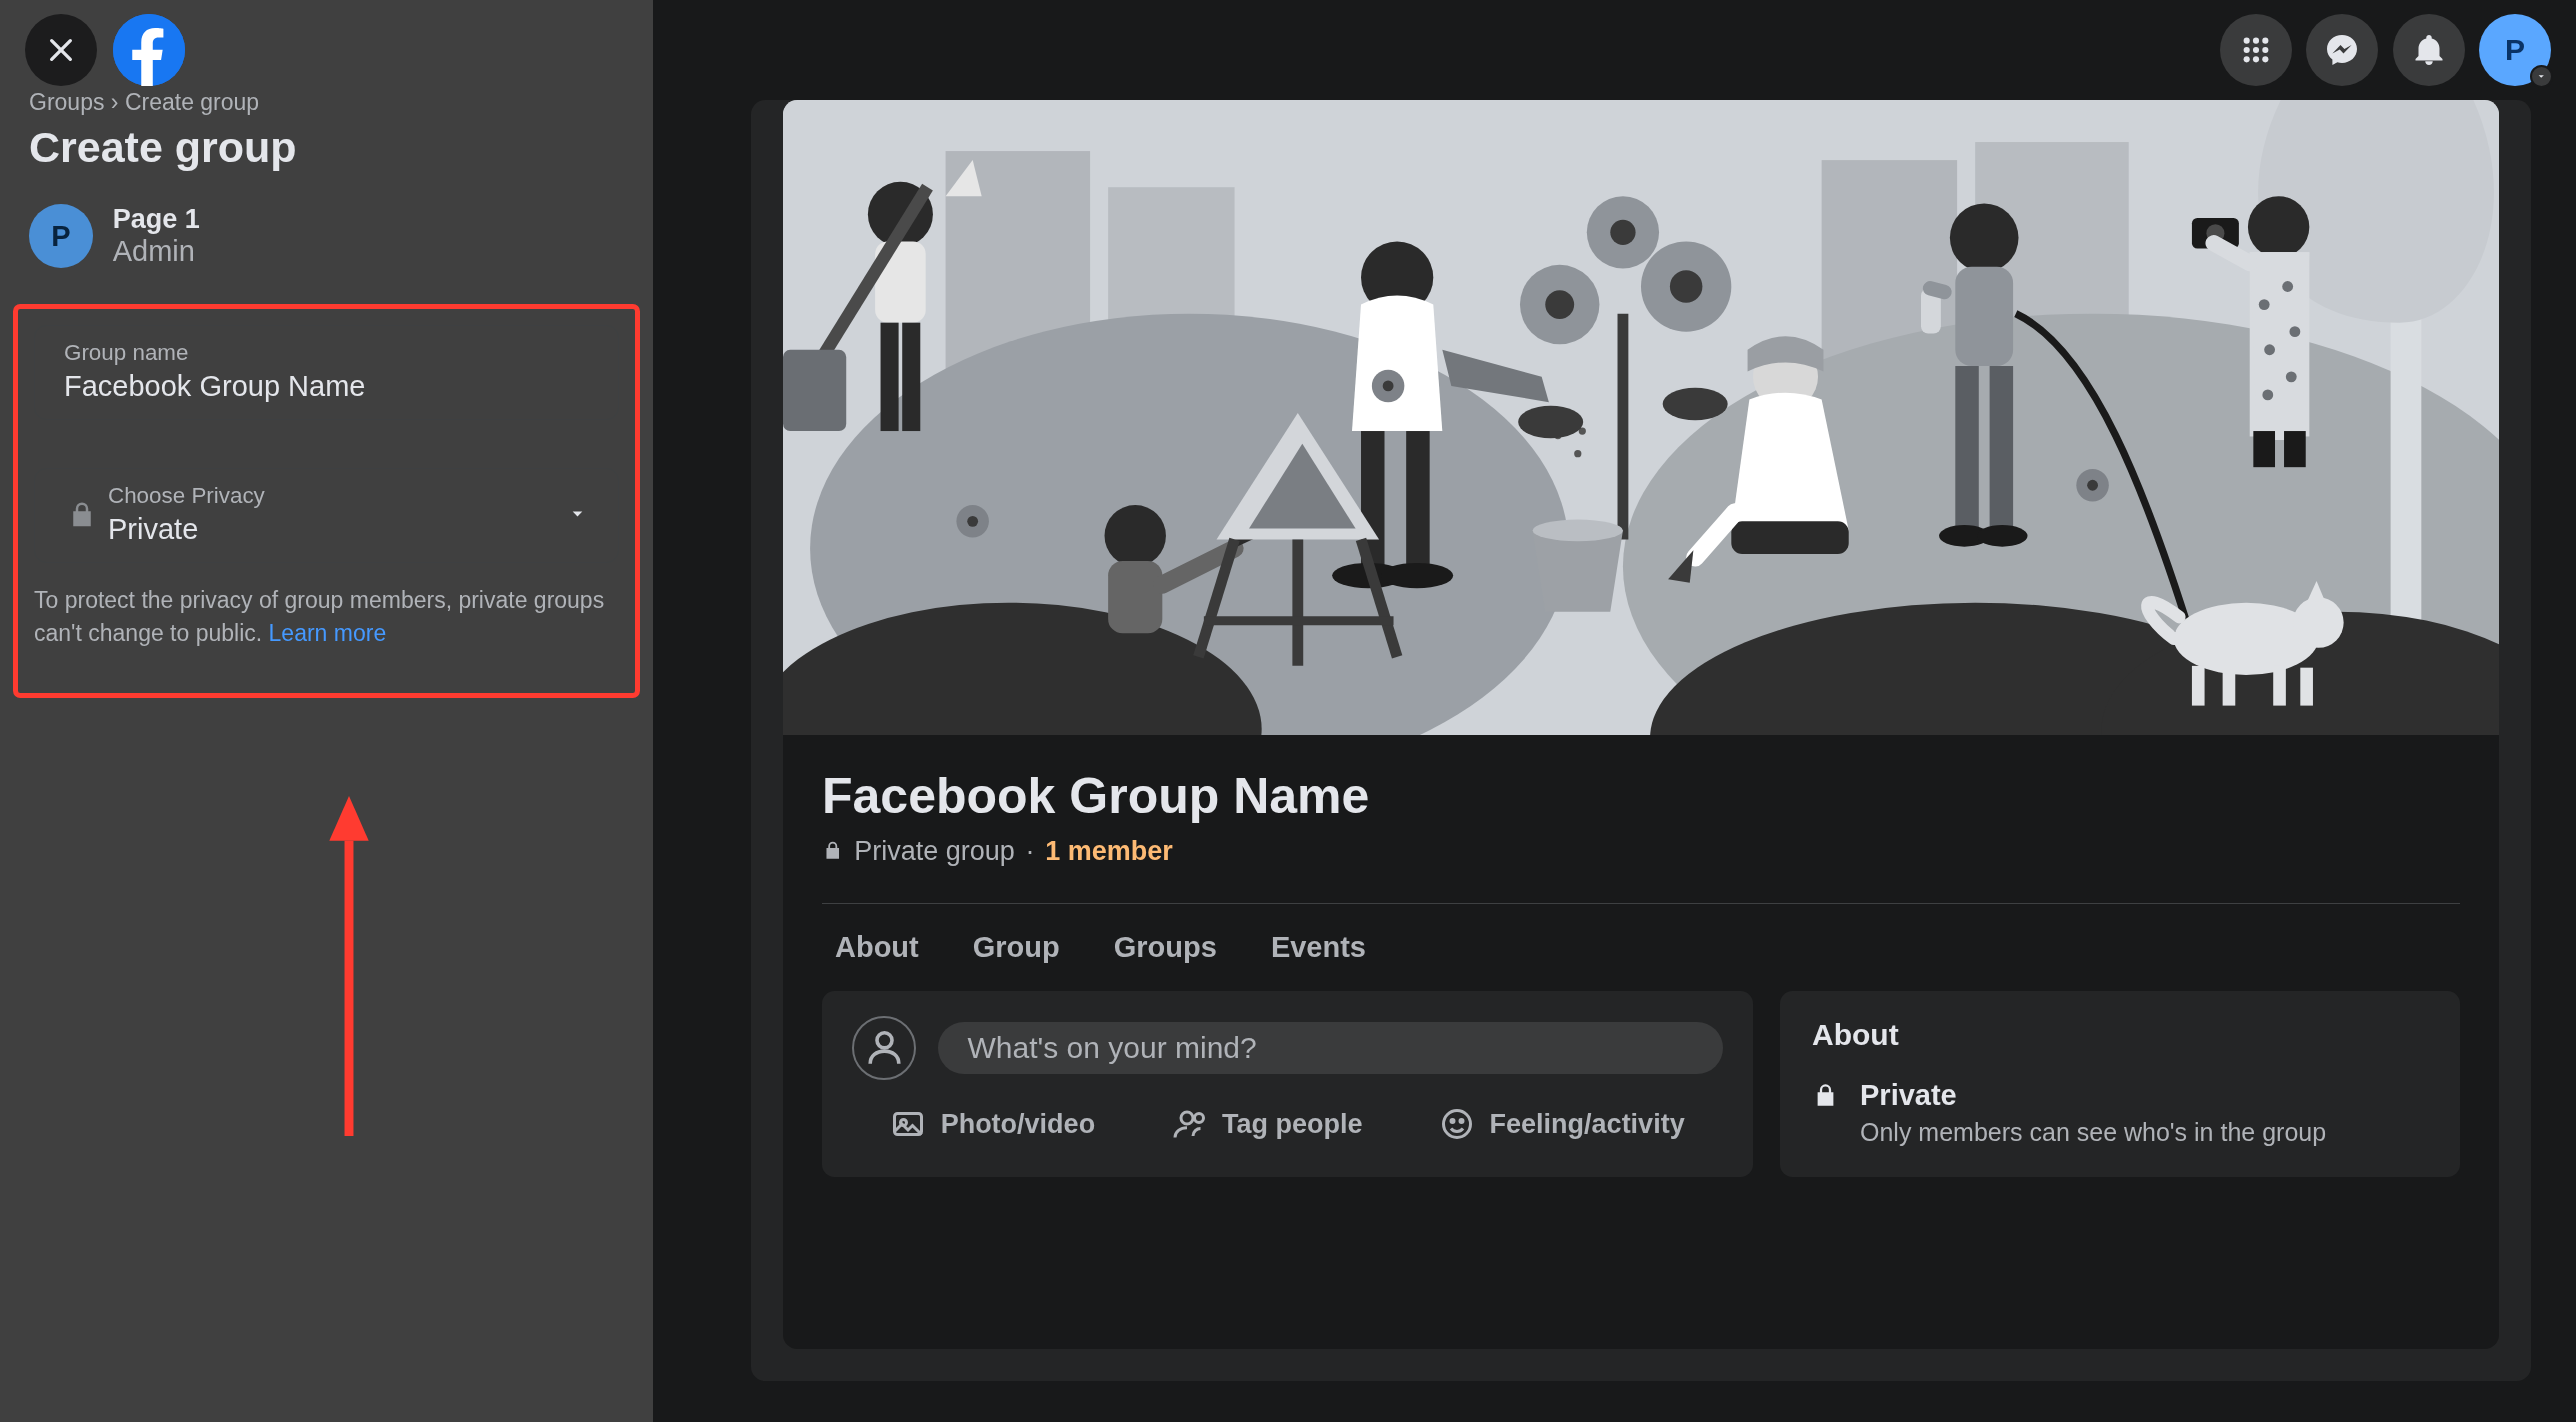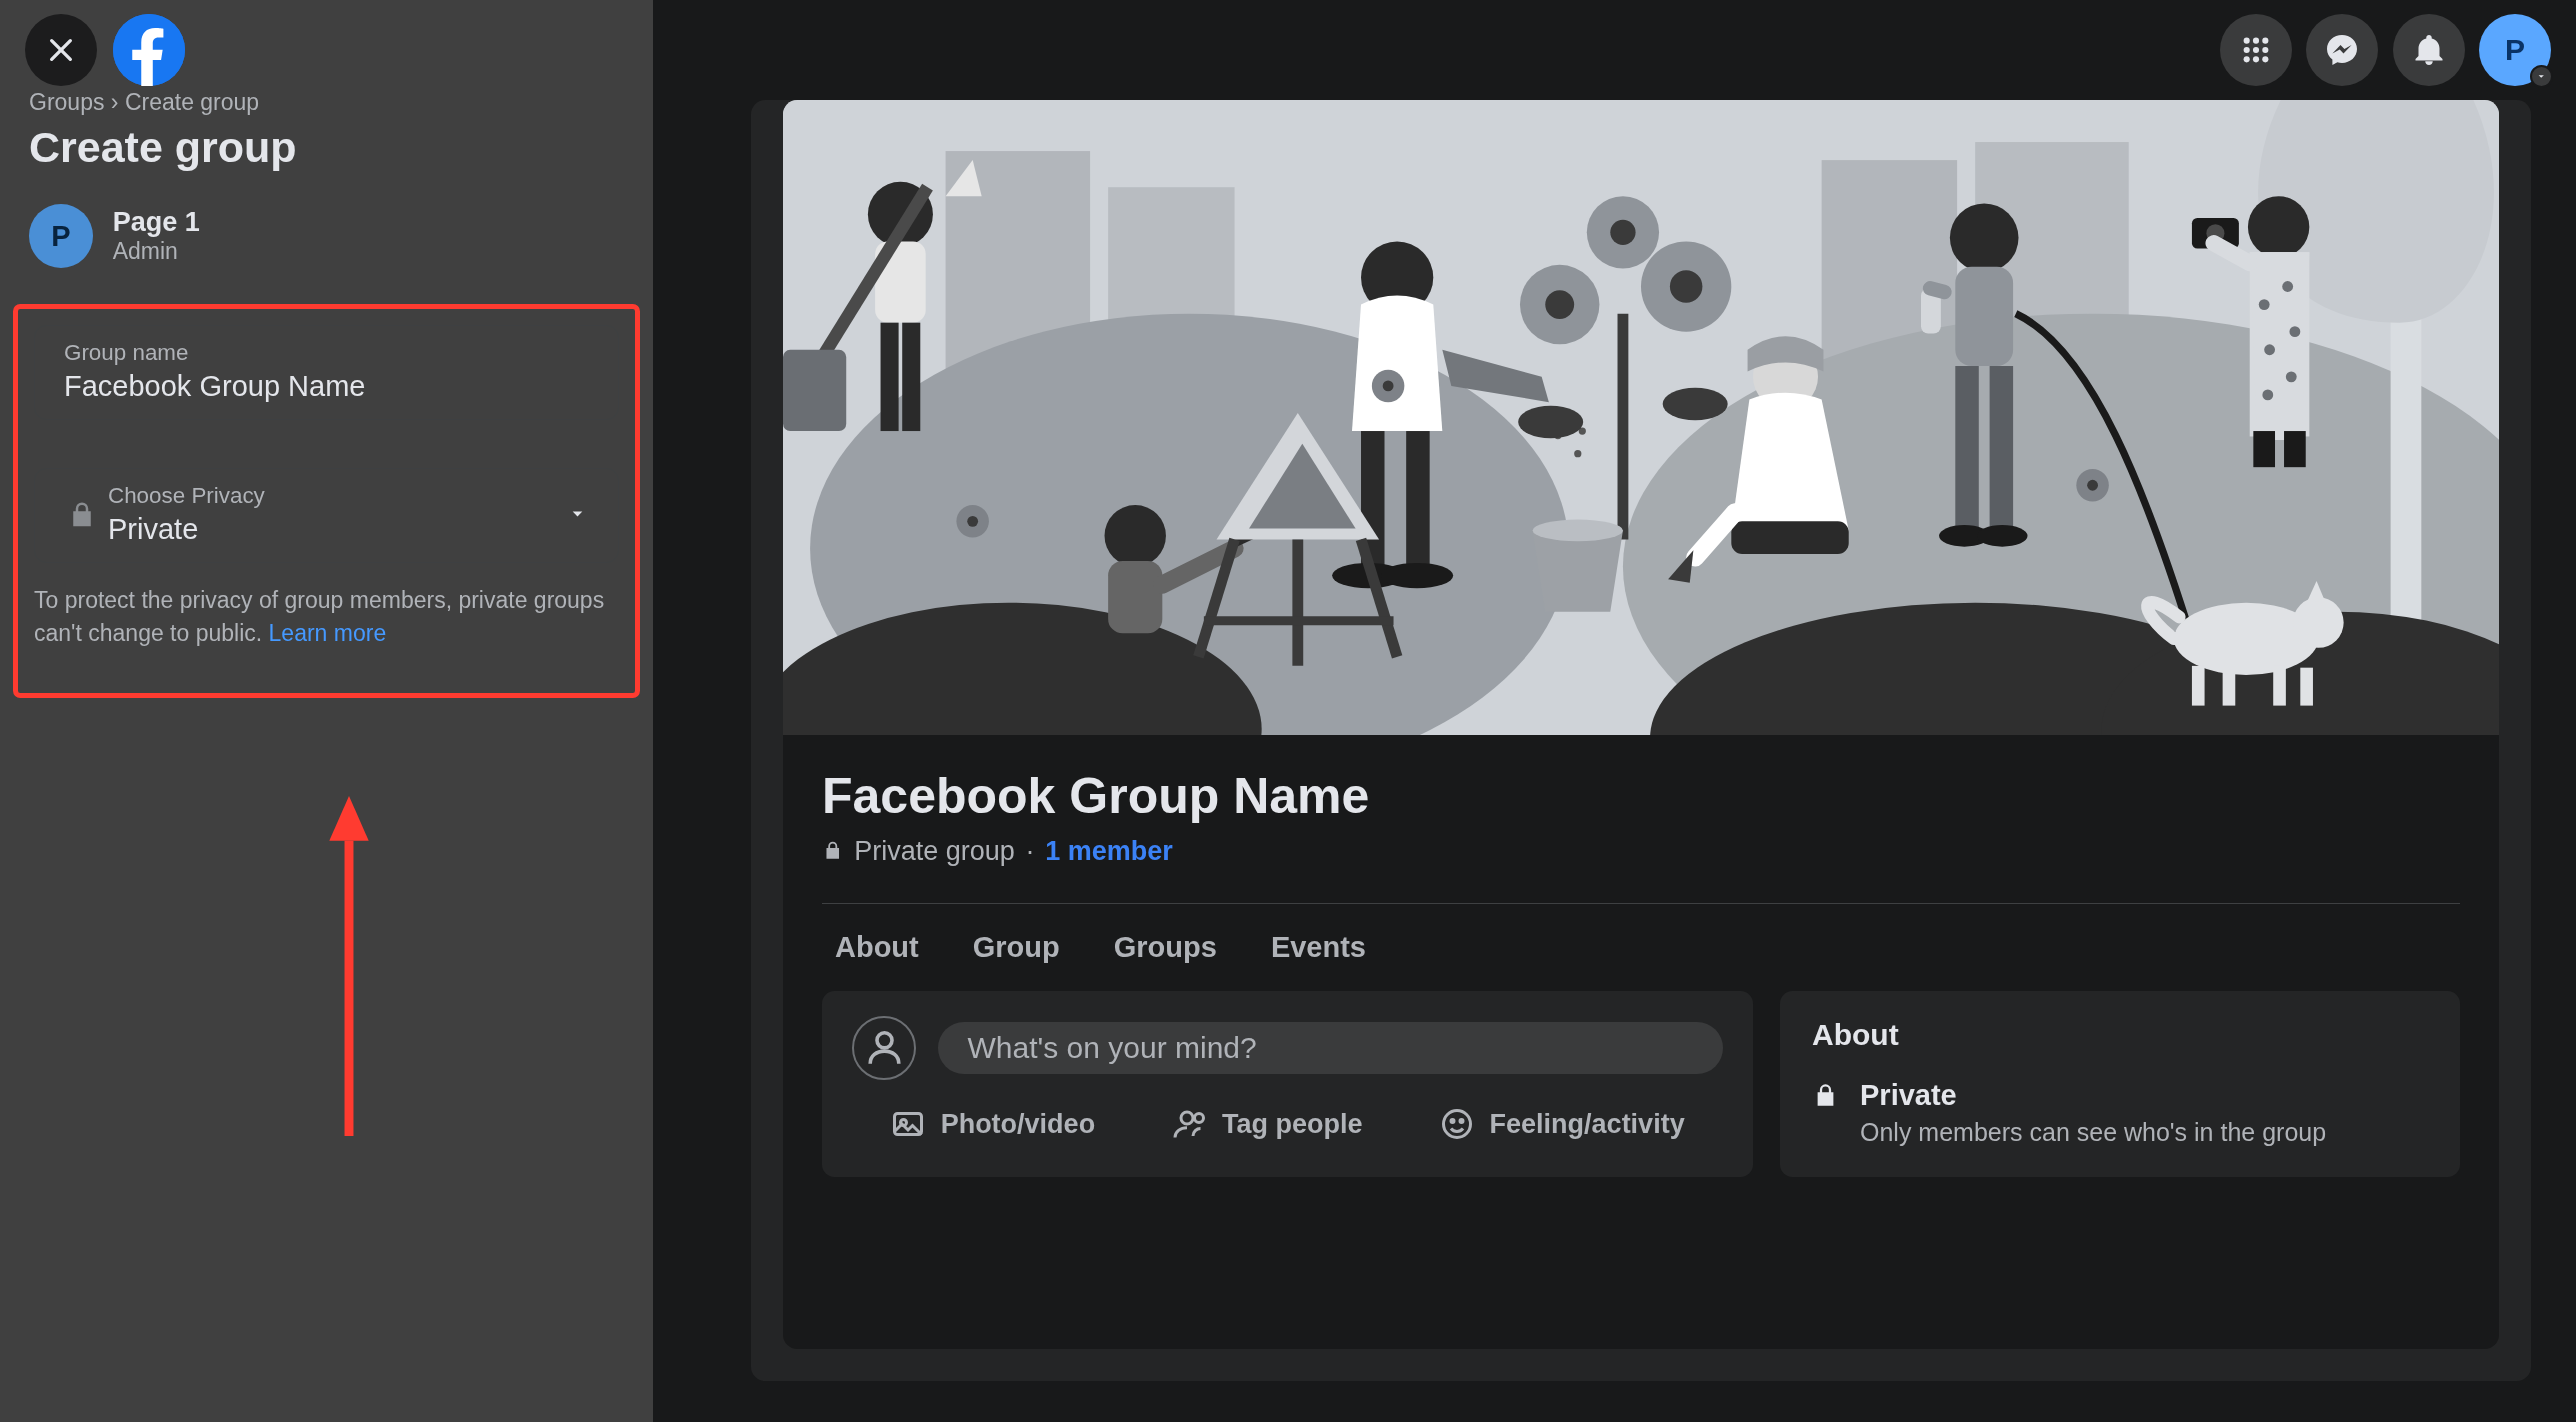--- a/index.html
+++ b/index.html
@@ -90,21 +90,21 @@
     margin-bottom: 32px;
   }
   .admin-row { display: flex; align-items: center; gap: 19.7px; margin-bottom: 36px; }
   .admin-avatar {
     width: 64px; height: 64px; border-radius: 50%;
     background: #4a8fd6;
     display: flex; align-items: center; justify-content: center;
     font-weight: 700; font-size: 29px; color: #08233e;
   }
   .admin-name { font-size: 27px; font-weight: 600; color: #e4e6eb; }
-  .admin-role { font-size: 23px; color: #b0b3b8; }
+  .admin-role { font-size: 29px; color: #b0b3b8; }
 
   .highlight-box {
     border: 5.4px solid #ff3b30;
     border-radius: 7.2px;
     padding: 16px 16px 23px 16px;
     margin: 0 -16px;
   }
 
   .field {
     border: 0.9px solid #3e4042;
@@ -200,21 +200,21 @@
     height: 635px;
     background: #8b8f94;
     position: relative;
     overflow: hidden;
   }
   .cover svg { width: 100%; height: 100%; display: block; }
 
   .group-heading { padding: 32px 39px 0 39px; }
   .group-heading h1 { font-size: 50px; font-weight: 800; color: #e4e6eb; margin-bottom: 10.7px; }
   .group-meta { display: flex; align-items: center; gap: 10.7px; font-size: 27px; color: #b0b3b8; }
-  .group-meta .bold { color: #3b82f6; font-weight: 600; }
+  .group-meta .bold { color: #fdba74; font-weight: 600; }
 
   .divider {
     height: 0.9px;
     background: #3e4042;
     margin: 36px 39px 0 39px;
   }
 
   .tabs { display: flex; gap: 54px; padding: 27px 52px 27px 52px; }
   .tab { font-size: 29px; font-weight: 600; color: #b0b3b8; cursor: pointer; }
 

